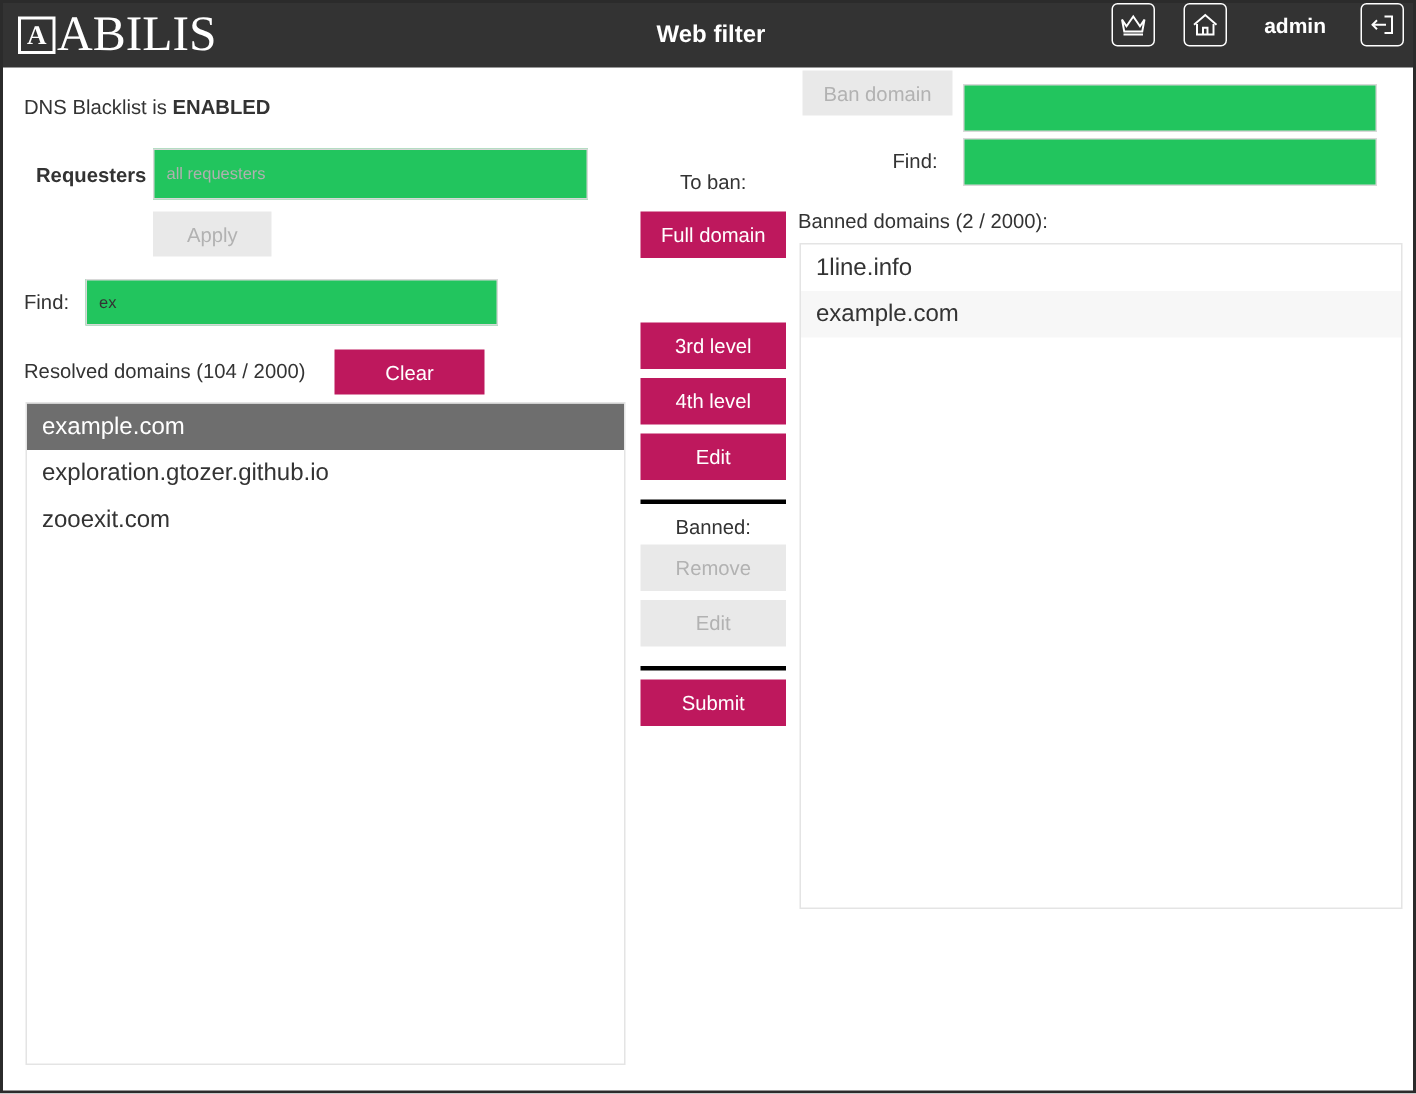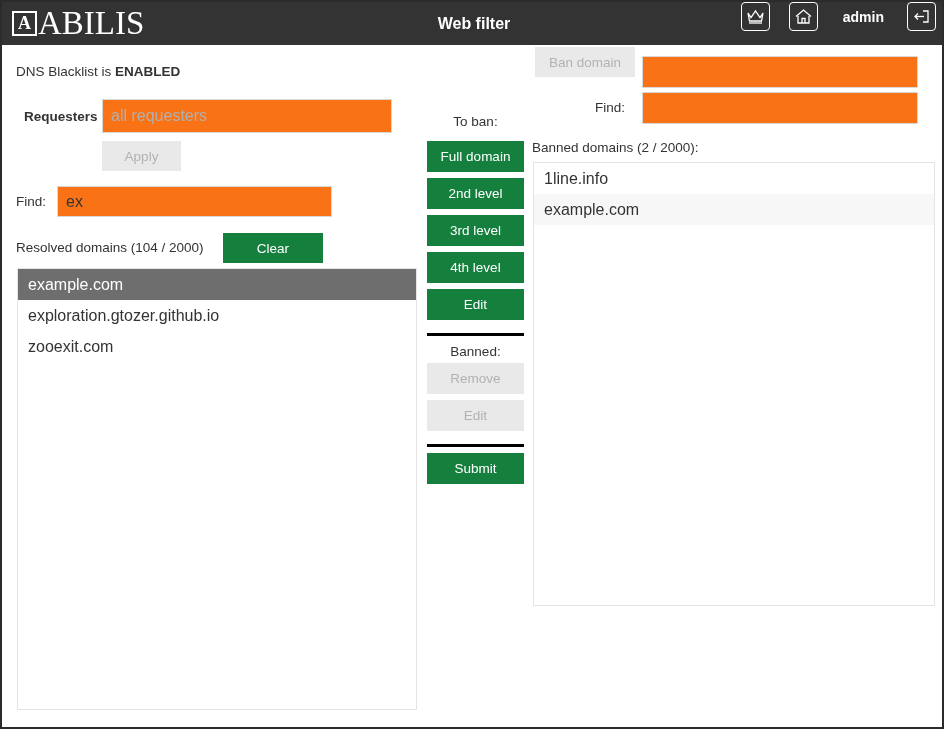--- a/index.html
+++ b/index.html
@@ -95,32 +95,32 @@
   
   .lbl {
     font-size: 13.5px;
     color: #333333;
   }
   .lbl b { font-weight: bold; }
 
   .txtinput {
     box-sizing: border-box;
     border: 1px solid #d8d8d8;
-    background: #f97316;
-    font-family: "Liberation Sans", sans-serif;
-    font-size: 16px;
+    background: #22c55e;
+    font-family: "Liberation Sans", sans-serif;
+    font-size: 11px;
     color: #333333;
     padding: 0 8px;
     outline: none;
   }
   .txtinput::placeholder { color: #b0b0b0; }
 
   .btn-dark {
     box-sizing: border-box;
-    background: #15803d;
+    background: #be185d;
     color: #ffffff;
     border: none;
     font-family: "Liberation Sans", sans-serif;
     font-size: 13.5px;
     text-align: center;
     cursor: pointer;
     padding: 0;
   }
   .btn-disabled {
     box-sizing: border-box;
@@ -239,21 +239,20 @@
 
   <div class="listbox left-list" id="resolved-list">
       <div class="listrow sel">example.com</div>
       <div class="listrow">exploration.gtozer.github.io</div>
       <div class="listrow">zooexit.com</div>
     </div>
 
   <div class="lbl toban-lbl">To ban:</div>
 
   <button class="btn-dark c-btn b-full">Full domain</button>
-  <button class="btn-dark c-btn b-2nd">2nd level</button>
   <button class="btn-dark c-btn b-3rd">3rd level</button>
   <button class="btn-dark c-btn b-4th">4th level</button>
   <button class="btn-dark c-btn b-edit1">Edit</button>
 
   <div class="divider1"></div>
 
   <div class="lbl banned-lbl">Banned:</div>
   <button class="btn-disabled c-btn b-remove" disabled="">Remove</button>
   <button class="btn-disabled c-btn b-edit2" disabled="">Edit</button>
 

